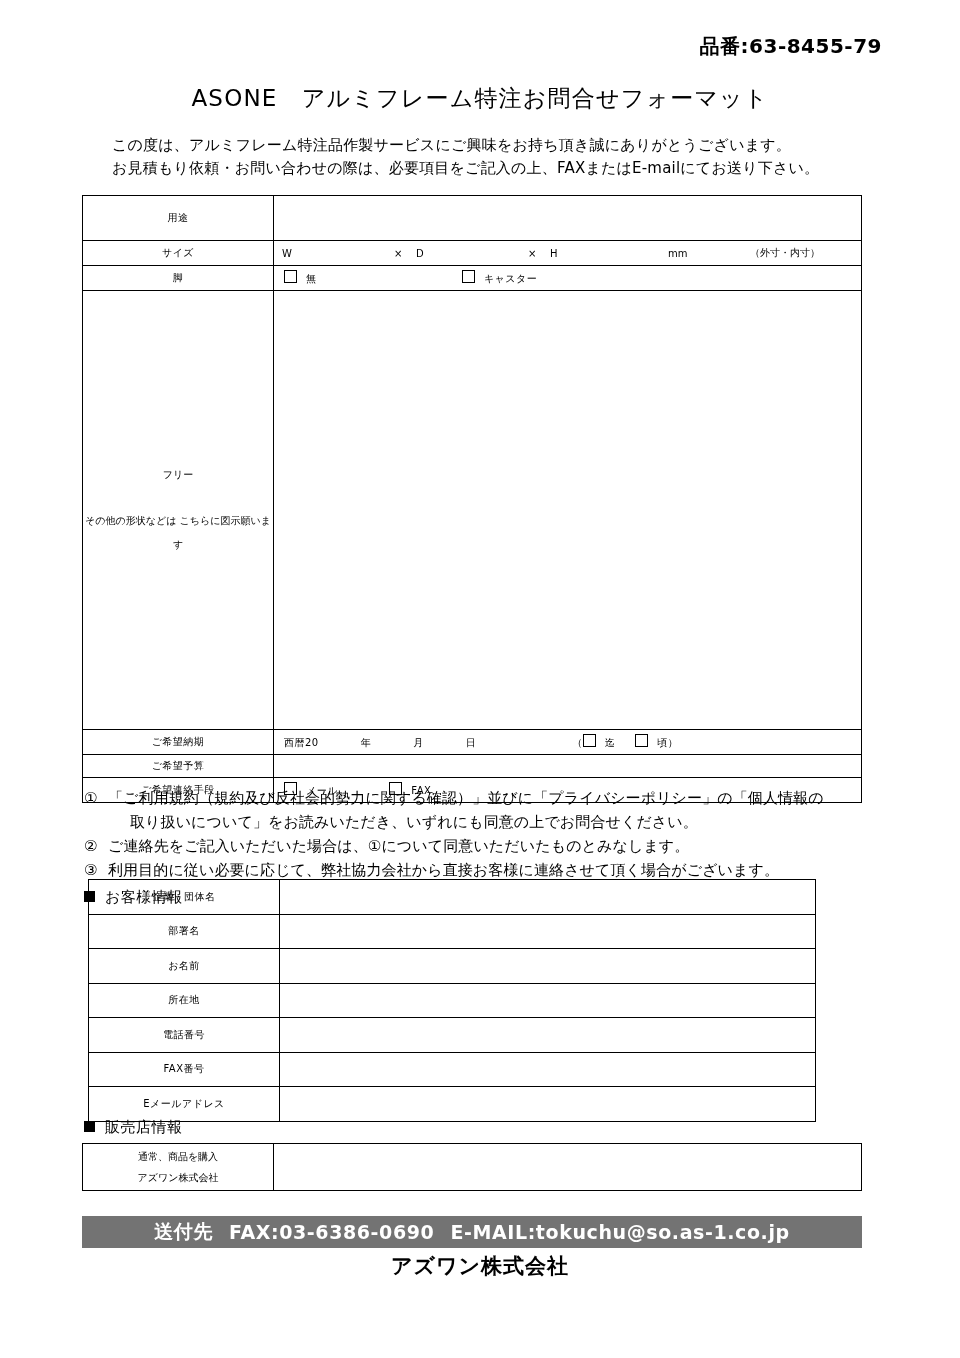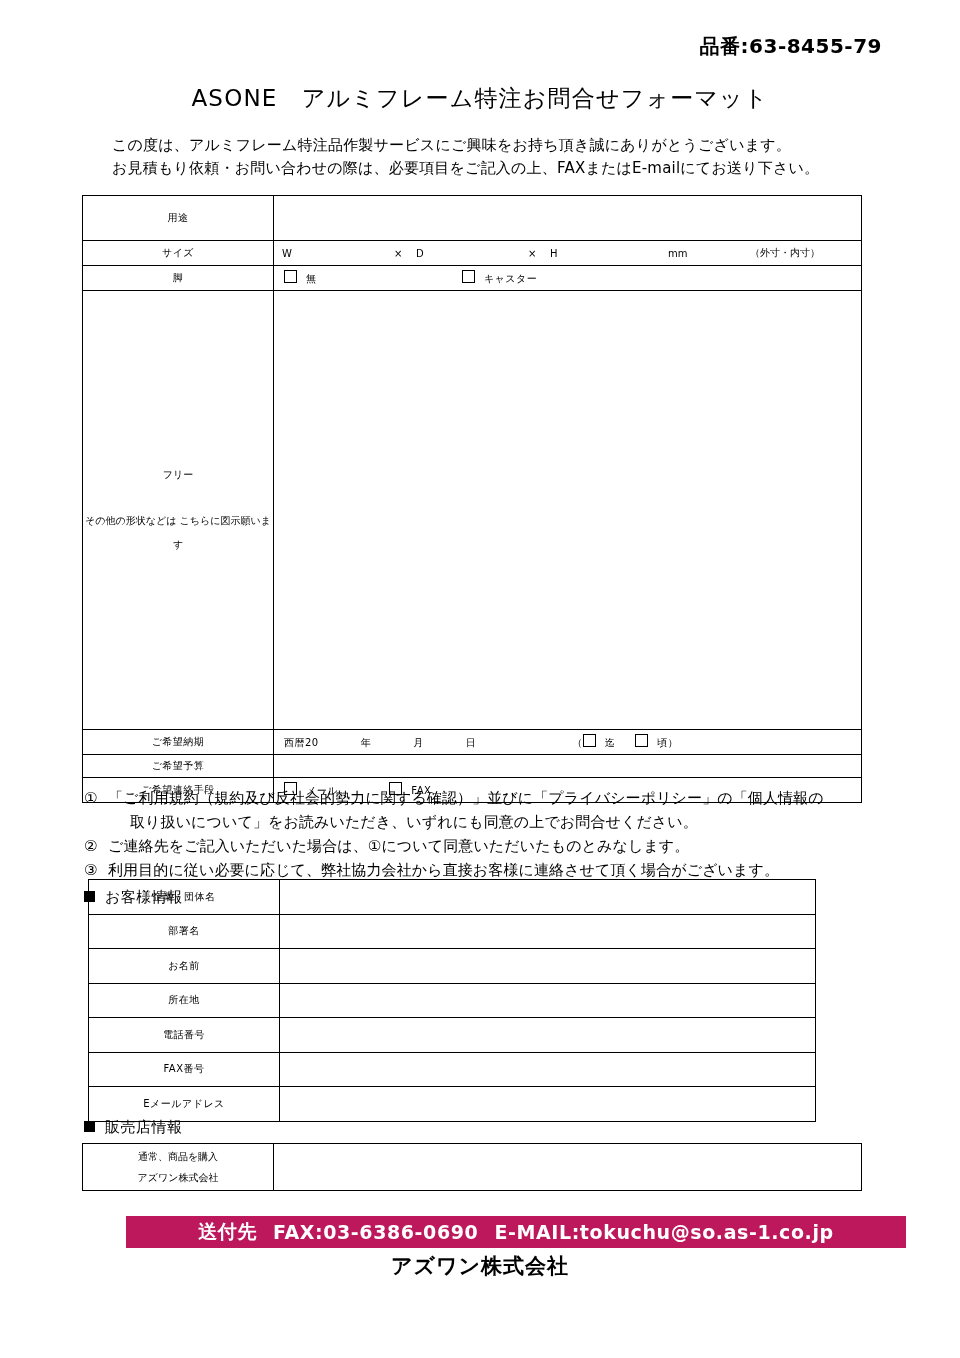--- a/index.html
+++ b/index.html
@@ -176,30 +176,29 @@
   }
   .dealer-label span { display: block; }
 
   
   .footer-bar {
     position: absolute;
     left: 82px;
     top: 1216px;
     width: 780px;
     height: 32px;
-    background: #be185d;
+    background: #737373;
     color: #fff;
     display: flex;
     align-items: center;
     justify-content: center;
     font-size: 19px;
     font-weight: bold;
     letter-spacing: 0.6px;
     white-space: nowrap;
-    margin-left: 44px;
   }
   .footer-bar .fgap { display: inline-block; width: 16px; }
   .company {
     position: absolute;
     left: 0; right: 0;
     top: 1252px;
     text-align: center;
     font-size: 21px;
     font-weight: bold;
     letter-spacing: 1px;

